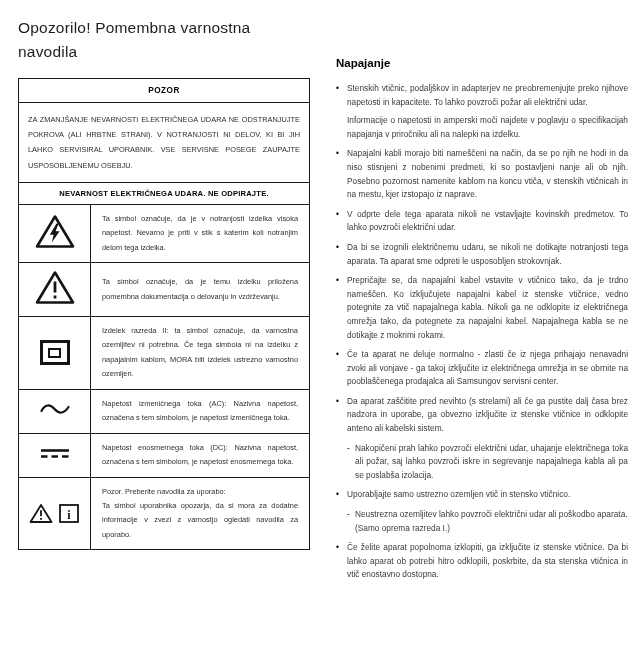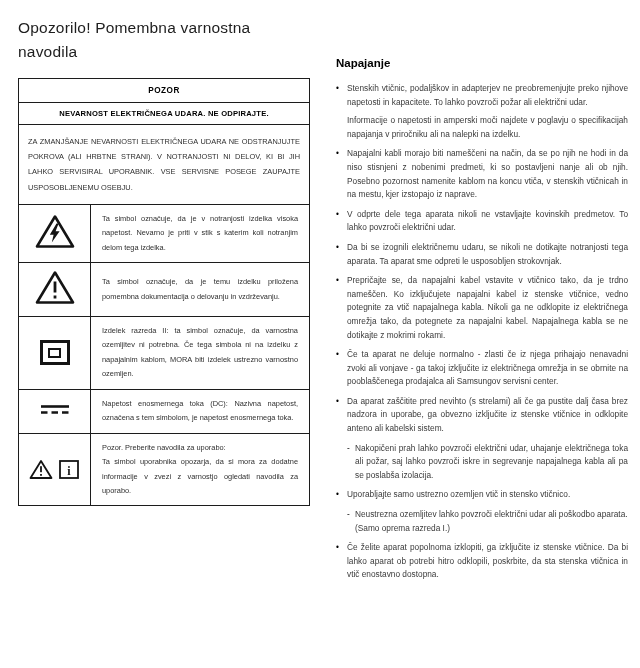--- a/index.html
+++ b/index.html
@@ -39,24 +39,24 @@
 
   <div class="left-col">
     <h1 class="page-title">Opozorilo! Pomembna varnostna navodila</h1>
 
     <table class="warn-table">
       <tbody>
           <tr>
         <td colspan="2" class="th1">POZOR</td>
       </tr>
       <tr>
-        <td colspan="2" class="th2">NEVARNOST ELEKTRIČNEGA UDARA. NE ODPIRAJTE.</td>
+        <td colspan="2" class="warncell">ZA ZMANJŠANJE NEVARNOSTI ELEKTRIČNEGA UDARA NE ODSTRANJUJTE POKROVA (ALI HRBTNE STRANI). V NOTRANJOSTI NI DELOV, KI BI JIH LAHKO SERVISIRAL UPORABNIK. VSE SERVISNE POSEGE ZAUPAJTE USPOSOBLJENEMU OSEBJU.</td>
       </tr>
       <tr>
-        <td colspan="2" class="warncell">ZA ZMANJŠANJE NEVARNOSTI ELEKTRIČNEGA UDARA NE ODSTRANJUJTE POKROVA (ALI HRBTNE STRANI). V NOTRANJOSTI NI DELOV, KI BI JIH LAHKO SERVISIRAL UPORABNIK. VSE SERVISNE POSEGE ZAUPAJTE USPOSOBLJENEMU OSEBJU.</td>
+        <td colspan="2" class="th2">NEVARNOST ELEKTRIČNEGA UDARA. NE ODPIRAJTE.</td>
       </tr>
 
       <tr>
         <td class="iconcell">
           <svg width="42" height="37" viewBox="0 0 42 37">
             <path d="M21 3.5 L39 33.5 L3 33.5 Z" fill="none" stroke="#141414" stroke-width="2.6" stroke-linejoin="round"></path>
             <path d="M22.5 10.5 L15.8 21.8 L19.6 21.8 L17.8 29.5 L25.6 18.3 L21.6 18.3 L24.6 10.5 Z" fill="#141414"></path>
           </svg>
         </td>
         <td class="textcell">Ta simbol označuje, da je v notranjosti izdelka visoka napetost. Nevarno je priti v stik s katerim koli notranjim delom tega izdelka.</td>
@@ -75,20 +75,28 @@
 
       <tr>
         <td class="iconcell">
           <div class="classii">
             <div class="classii-inner"></div>
           </div>
         </td>
         <td class="textcell">Izdelek razreda II: ta simbol označuje, da varnostna ozemljitev ni potrebna. Če tega simbola ni na izdelku z napajalnim kablom, MORA biti izdelek ustrezno varnostno ozemljen.</td>
       </tr>
 
+      <tr>
+        <td class="iconcell">
+          <svg width="32" height="16" viewBox="0 0 32 16">
+            <path d="M2.5 10 C6 3, 11 3, 15.5 8 C20 13, 25 13, 29.5 6" fill="none" stroke="#141414" stroke-width="2.2" stroke-linecap="round"></path>
+          </svg>
+        </td>
+        <td class="textcell">Napetost izmeničnega toka (AC): Nazivna napetost, označena s tem simbolom, je napetost izmeničnega toka.</td>
+      </tr>
 
       <tr>
         <td class="iconcell">
           <svg width="32" height="13" viewBox="0 0 32 13">
             <line x1="2" y1="3.5" x2="30" y2="3.5" stroke="#141414" stroke-width="2.6"></line>
             <line x1="2" y1="9.5" x2="30" y2="9.5" stroke="#141414" stroke-width="2.6" stroke-dasharray="6.5 4"></line>
           </svg>
         </td>
         <td class="textcell">Napetost enosmernega toka (DC): Nazivna napetost, označena s tem simbolom, je napetost enosmernega toka.</td>
       </tr>

